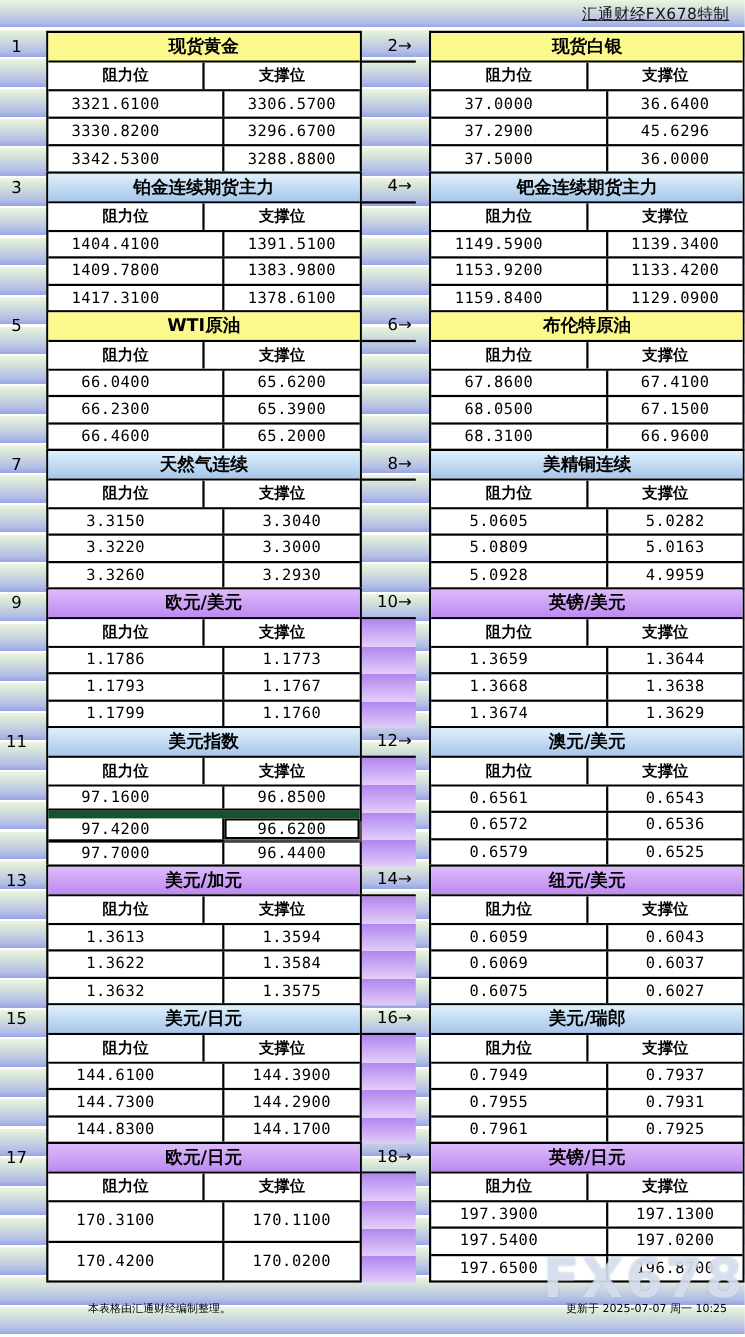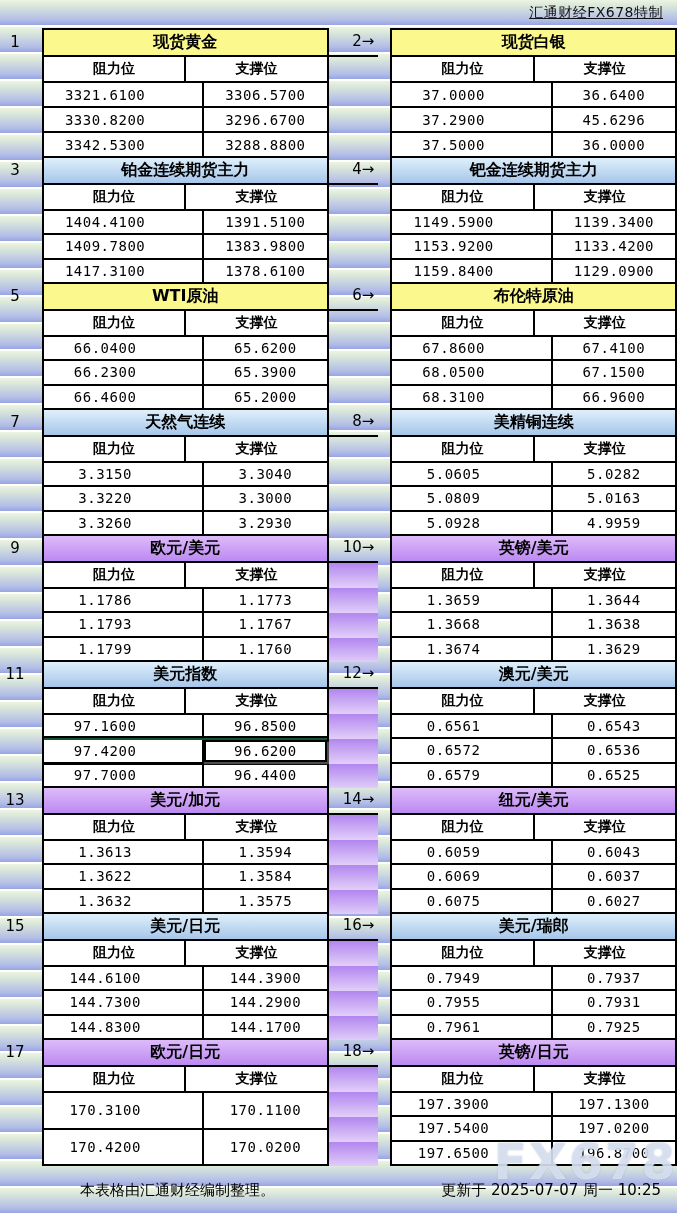--- a/index.html
+++ b/index.html
@@ -93,21 +93,21 @@
   .cell {
     flex: 1;
     display: flex;
     align-items: center;
     justify-content: center;
     font-size: 14px;
     letter-spacing: 0.5px;
     font-family: "DejaVu Sans Mono", monospace;
   }
   .cell.sup { border-left: 2px solid #000; }
-  .vrow.sel-row { border-top: 2px solid #14532d; border-bottom: 3px solid #000; }
+  .vrow.sel-row { border-top: 7px solid #14532d; border-bottom: 3px solid #000; }
   .cell.sel-cell { box-shadow: inset 0 0 0 2px #000, 2px 2px 1px rgba(140,140,140,0.55); }
   .spacer {
     width: 50px;
     display: flex;
     flex-direction: column;
     box-sizing: border-box;
   }
   .spacer-label {
     height: 29px;
     flex: 0 0 29px;
@@ -126,21 +126,21 @@
   .footer {
     position: absolute;
     left: 0;
     right: 0;
     bottom: 0;
     height: 34px;
     display: flex;
     justify-content: space-between;
     align-items: center;
     padding: 0 16px 8px 80px;
-    font-size: 15px;
+    font-size: 10px;
   }
   .watermark {
     position: absolute;
     right: 0px;
     bottom: 24px;
     font-size: 49px;
     font-weight: bold;
     letter-spacing: 2px;
     color: rgba(218, 227, 241, 0.82);
     text-shadow: 0 0 2px rgba(160, 172, 200, 0.6);

